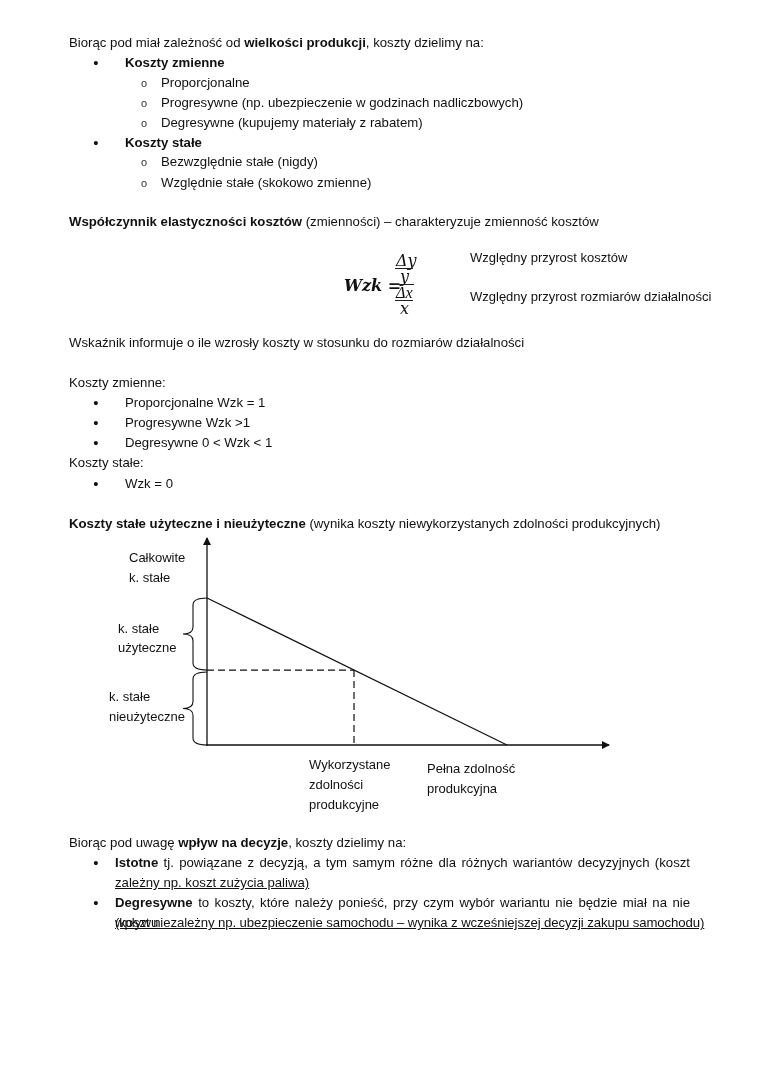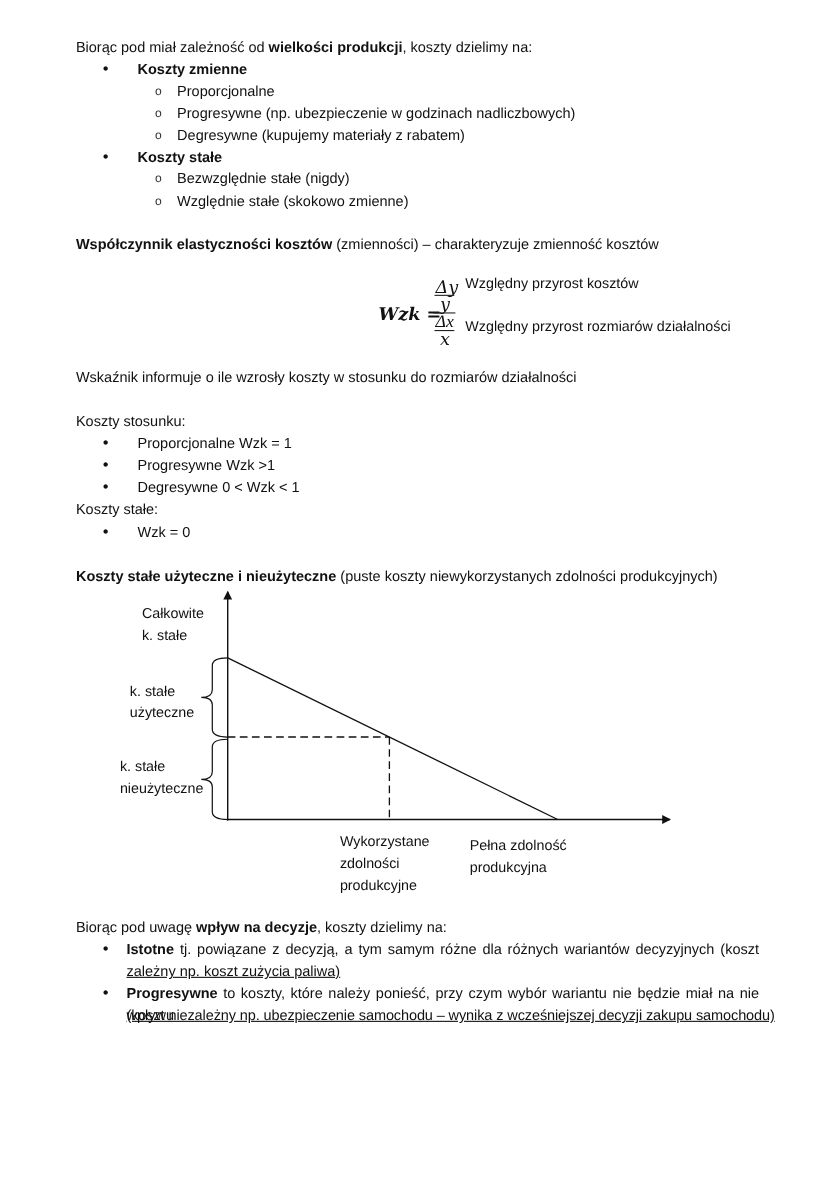--- a/index.html
+++ b/index.html
@@ -8,21 +8,21 @@
     .line { position: absolute; left: 69px; white-space: nowrap; line-height: 20px; height: 20px; }
     .b { font-weight: bold; }
     .bul { position: absolute; left: 90px; width: 12px; text-align: center; line-height: 20px; font-size: 13px; }
     .bul::before { content: "\2022"; font-size: 15px; }
     .btxt { position: absolute; left: 115px; white-space: nowrap; line-height: 20px; padding-left: 10px; }
     .sub { position: absolute; left: 138px; width: 12px; text-align: center; line-height: 20px; font-size: 11px; color: #333; }
     .stxt { position: absolute; left: 161px; white-space: nowrap; line-height: 20px; }
     .just { position: absolute; left: 115px; width: 575px; line-height: 20px; text-align: justify; text-align-last: justify; white-space: normal; }
     .just.last { text-align-last: left; text-decoration: underline; }
     .formula { position: absolute; font-family: "DejaVu Serif", serif; font-style: italic; font-size: 16px; }
-    .frac-txt { position: absolute; white-space: nowrap; font-size: 13px; }
+    .frac-txt { position: absolute; white-space: nowrap; font-size: 13px; margin-left: 47px; }
     svg text { font-family: "Liberation Sans", sans-serif; font-size: 13px; fill: #111; }
   </style>
 </head>
 <body>
 
 <div class="line" style="top:33px">
   <span>Biorąc pod miał zależność od </span><span class="b">wielkości produkcji</span><span>, koszty dzielimy na:</span>
 </div>
 
 <div>
@@ -57,33 +57,33 @@
   <div style="position:absolute; left:394px; top:284px; width:20px; height:1px; background:#222;"></div>
   <span class="formula" style="left:396px; top:284px;font-family:Liberation Serif, serif;">Δx</span>
   <div style="position:absolute; left:395px; top:300px; width:18px; height:1px; background:#222;"></div>
   <span class="formula" style="left:400px; top:299px;">x</span>
   <span class="frac-txt" style="left:423px; top:250px;">Względny przyrost kosztów</span>
   <span class="frac-txt" style="left:423px; top:289px;">Względny przyrost rozmiarów działalności</span>
 </div>
 
 <div class="line" style="top:333px">Wskaźnik informuje o ile wzrosły koszty w stosunku do rozmiarów działalności</div>
 
-<div class="line" style="top:373px">Koszty stosunku:</div>
+<div class="line" style="top:373px">Koszty zmienne:</div>
 <span class="bul" style="top:393px"></span>
 <span class="btxt" style="top:393px">Proporcjonalne Wzk = 1</span>
 <span class="bul" style="top:413px"></span>
 <span class="btxt" style="top:413px">Progresywne Wzk &gt;1</span>
 <span class="bul" style="top:433px"></span>
 <span class="btxt" style="top:433px">Degresywne 0 &lt; Wzk &lt; 1</span>
 <div class="line" style="top:453px">Koszty stałe:</div>
 <span class="bul" style="top:474px"></span>
 <span class="btxt" style="top:474px">Wzk = 0</span>
 
 <div class="line" style="top:514px">
-  <span class="b">Koszty stałe użyteczne i nieużyteczne</span><span> (puste koszty niewykorzystanych zdolności produkcyjnych)</span>
+  <span class="b">Koszty stałe użyteczne i nieużyteczne</span><span> (wynika koszty niewykorzystanych zdolności produkcyjnych)</span>
 </div>
 
 <svg style="position:absolute; left:0; top:0;" width="760" height="1075">
   <defs>
     <marker id="arr" markerWidth="8" markerHeight="8" refX="7" refY="4" orient="auto" markerUnits="userSpaceOnUse">
       <path d="M0,0 L8,4 L0,8 z" fill="#111"></path>
     </marker>
   </defs>
   <line id="y-axis" x1="207" y1="746" x2="207" y2="538" stroke="#111" stroke-width="1.3" marker-end="url(#arr)"></line>
   <line id="x-axis" x1="206" y1="745" x2="609" y2="745" stroke="#111" stroke-width="1.5" marker-end="url(#arr)"></line>
@@ -108,14 +108,14 @@
 
 <div class="line" style="top:833px">
   <span>Biorąc pod uwagę </span><span class="b">wpływ na decyzje</span><span>, koszty dzielimy na:</span>
 </div>
 
 <span class="bul" style="top:853px"></span>
 <div class="just" style="top:853px"><span class="b">Istotne</span><span> tj. powiązane z decyzją, a tym samym różne dla różnych wariantów decyzyjnych (koszt</span></div>
 <div class="just last" style="top:873px">zależny np. koszt zużycia paliwa)</div>
 
 <span class="bul" style="top:893px"></span>
-<div class="just" style="top:893px"><span class="b">Progresywne</span><span> to koszty, które należy ponieść, przy czym wybór wariantu nie będzie miał na nie wpływu</span></div>
+<div class="just" style="top:893px"><span class="b">Degresywne</span><span> to koszty, które należy ponieść, przy czym wybór wariantu nie będzie miał na nie wpływu</span></div>
 <div class="just last" style="top:913px; white-space:nowrap; letter-spacing:-0.1px;">(koszt niezależny np. ubezpieczenie samochodu – wynika z wcześniejszej decyzji zakupu samochodu)</div>
 
 </body></html>

